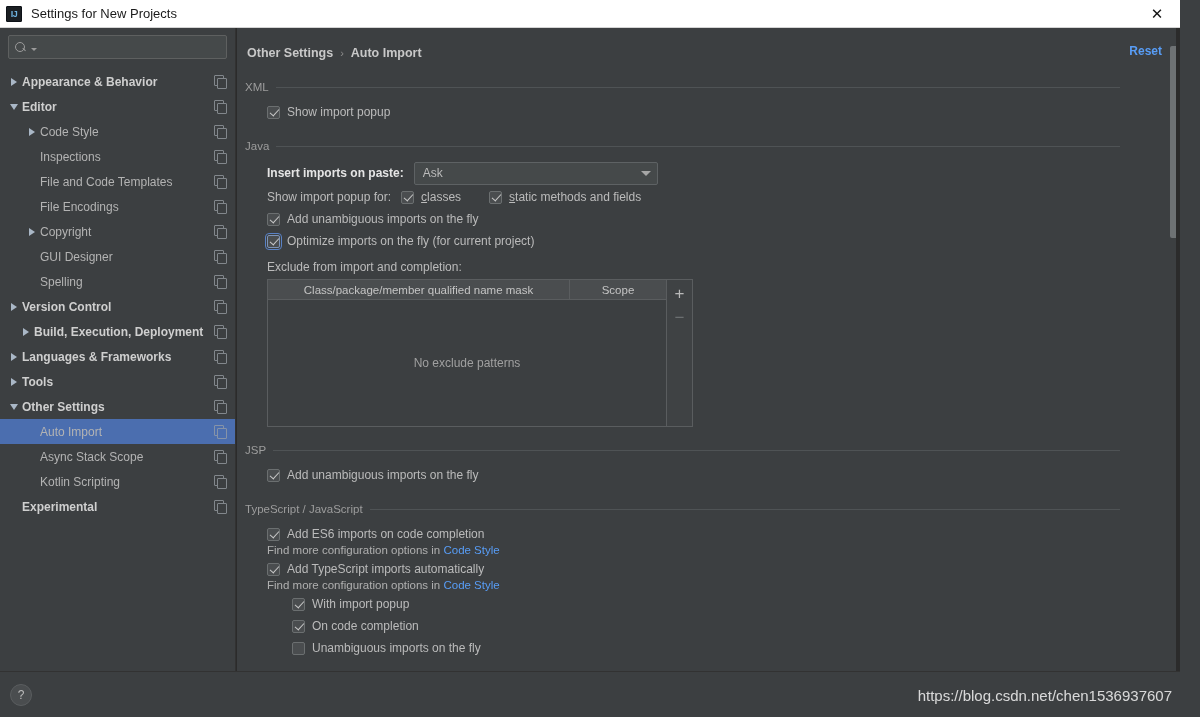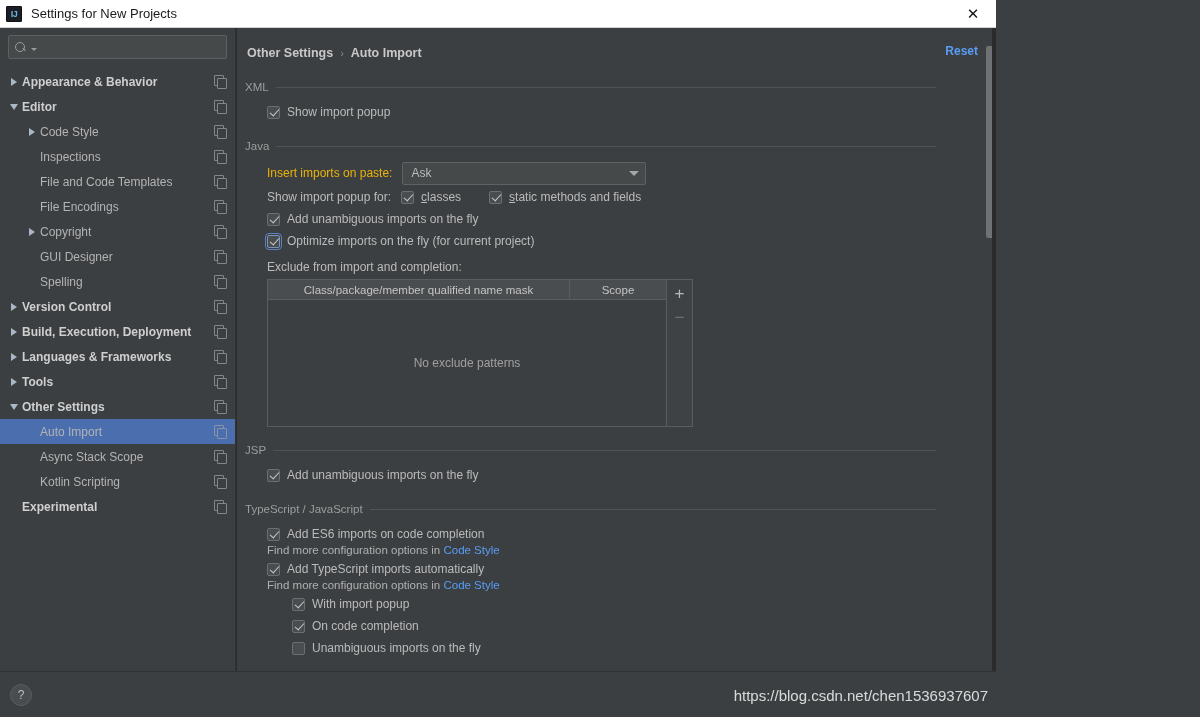--- a/index.html
+++ b/index.html
@@ -8,21 +8,21 @@
     width: 1200px;
     height: 717px;
     overflow: hidden;
     font-family: "Liberation Sans", sans-serif;
     font-size: 12px;
     background: #3c3f41;
     color: #bbbbbb;
     -webkit-font-smoothing: antialiased;
   }
 
-  .window { width: 996px; height: 717px; position: relative; display: flex; flex-direction: column; }
+  .window { width: 1180px; height: 717px; position: relative; display: flex; flex-direction: column; }
 
   
   .titlebar {
     height: 28px;
     background: #ffffff;
     border-bottom: 1px solid #d4d4d4;
     display: flex;
     align-items: center;
     padding-left: 6px;
     flex: 0 0 28px;
@@ -219,21 +219,21 @@
   .cbox.focused {
     outline: 1px solid #5982c6;
     outline-offset: 1px;
     border-color: #7d93b5;
   }
   .cb-label { color: #bbbbbb; white-space: nowrap; }
   .cb-label u { text-decoration: underline; }
 
   
   .combo-row { display: flex; align-items: center; gap: 10px; height: 26px; }
-  .combo-label { color: #eab308; }
+  .combo-label { color: #e5e5e5; font-weight: bold; }
   .combo {
     width: 244px; height: 23px;
     background: #45494a;
     border: 1px solid #5e6264;
     border-radius: 2px;
     display: flex; align-items: center;
     padding: 0 6px 0 8px;
     cursor: pointer;
   }
   .combo-val { flex: 1 1 auto; color: #bbbbbb; }
@@ -432,21 +432,21 @@
             <span class="tree-label">Spelling</span>
             <span class="copy-icon"></span>
           </div>
           <div class="tree-row lvl0" style="padding-left: 6px;">
             <span class="twisty closed">
               <i></i>
             </span>
             <span class="tree-label">Version Control</span>
             <span class="copy-icon"></span>
           </div>
-          <div class="tree-row lvl0" style="padding-left: 6px;">
+          <div class="tree-row lvl0" style="padding-left: 18px;">
             <span class="twisty closed">
               <i></i>
             </span>
             <span class="tree-label">Build, Execution, Deployment</span>
             <span class="copy-icon"></span>
           </div>
           <div class="tree-row lvl0" style="padding-left: 6px;">
             <span class="twisty closed">
               <i></i>
             </span>

